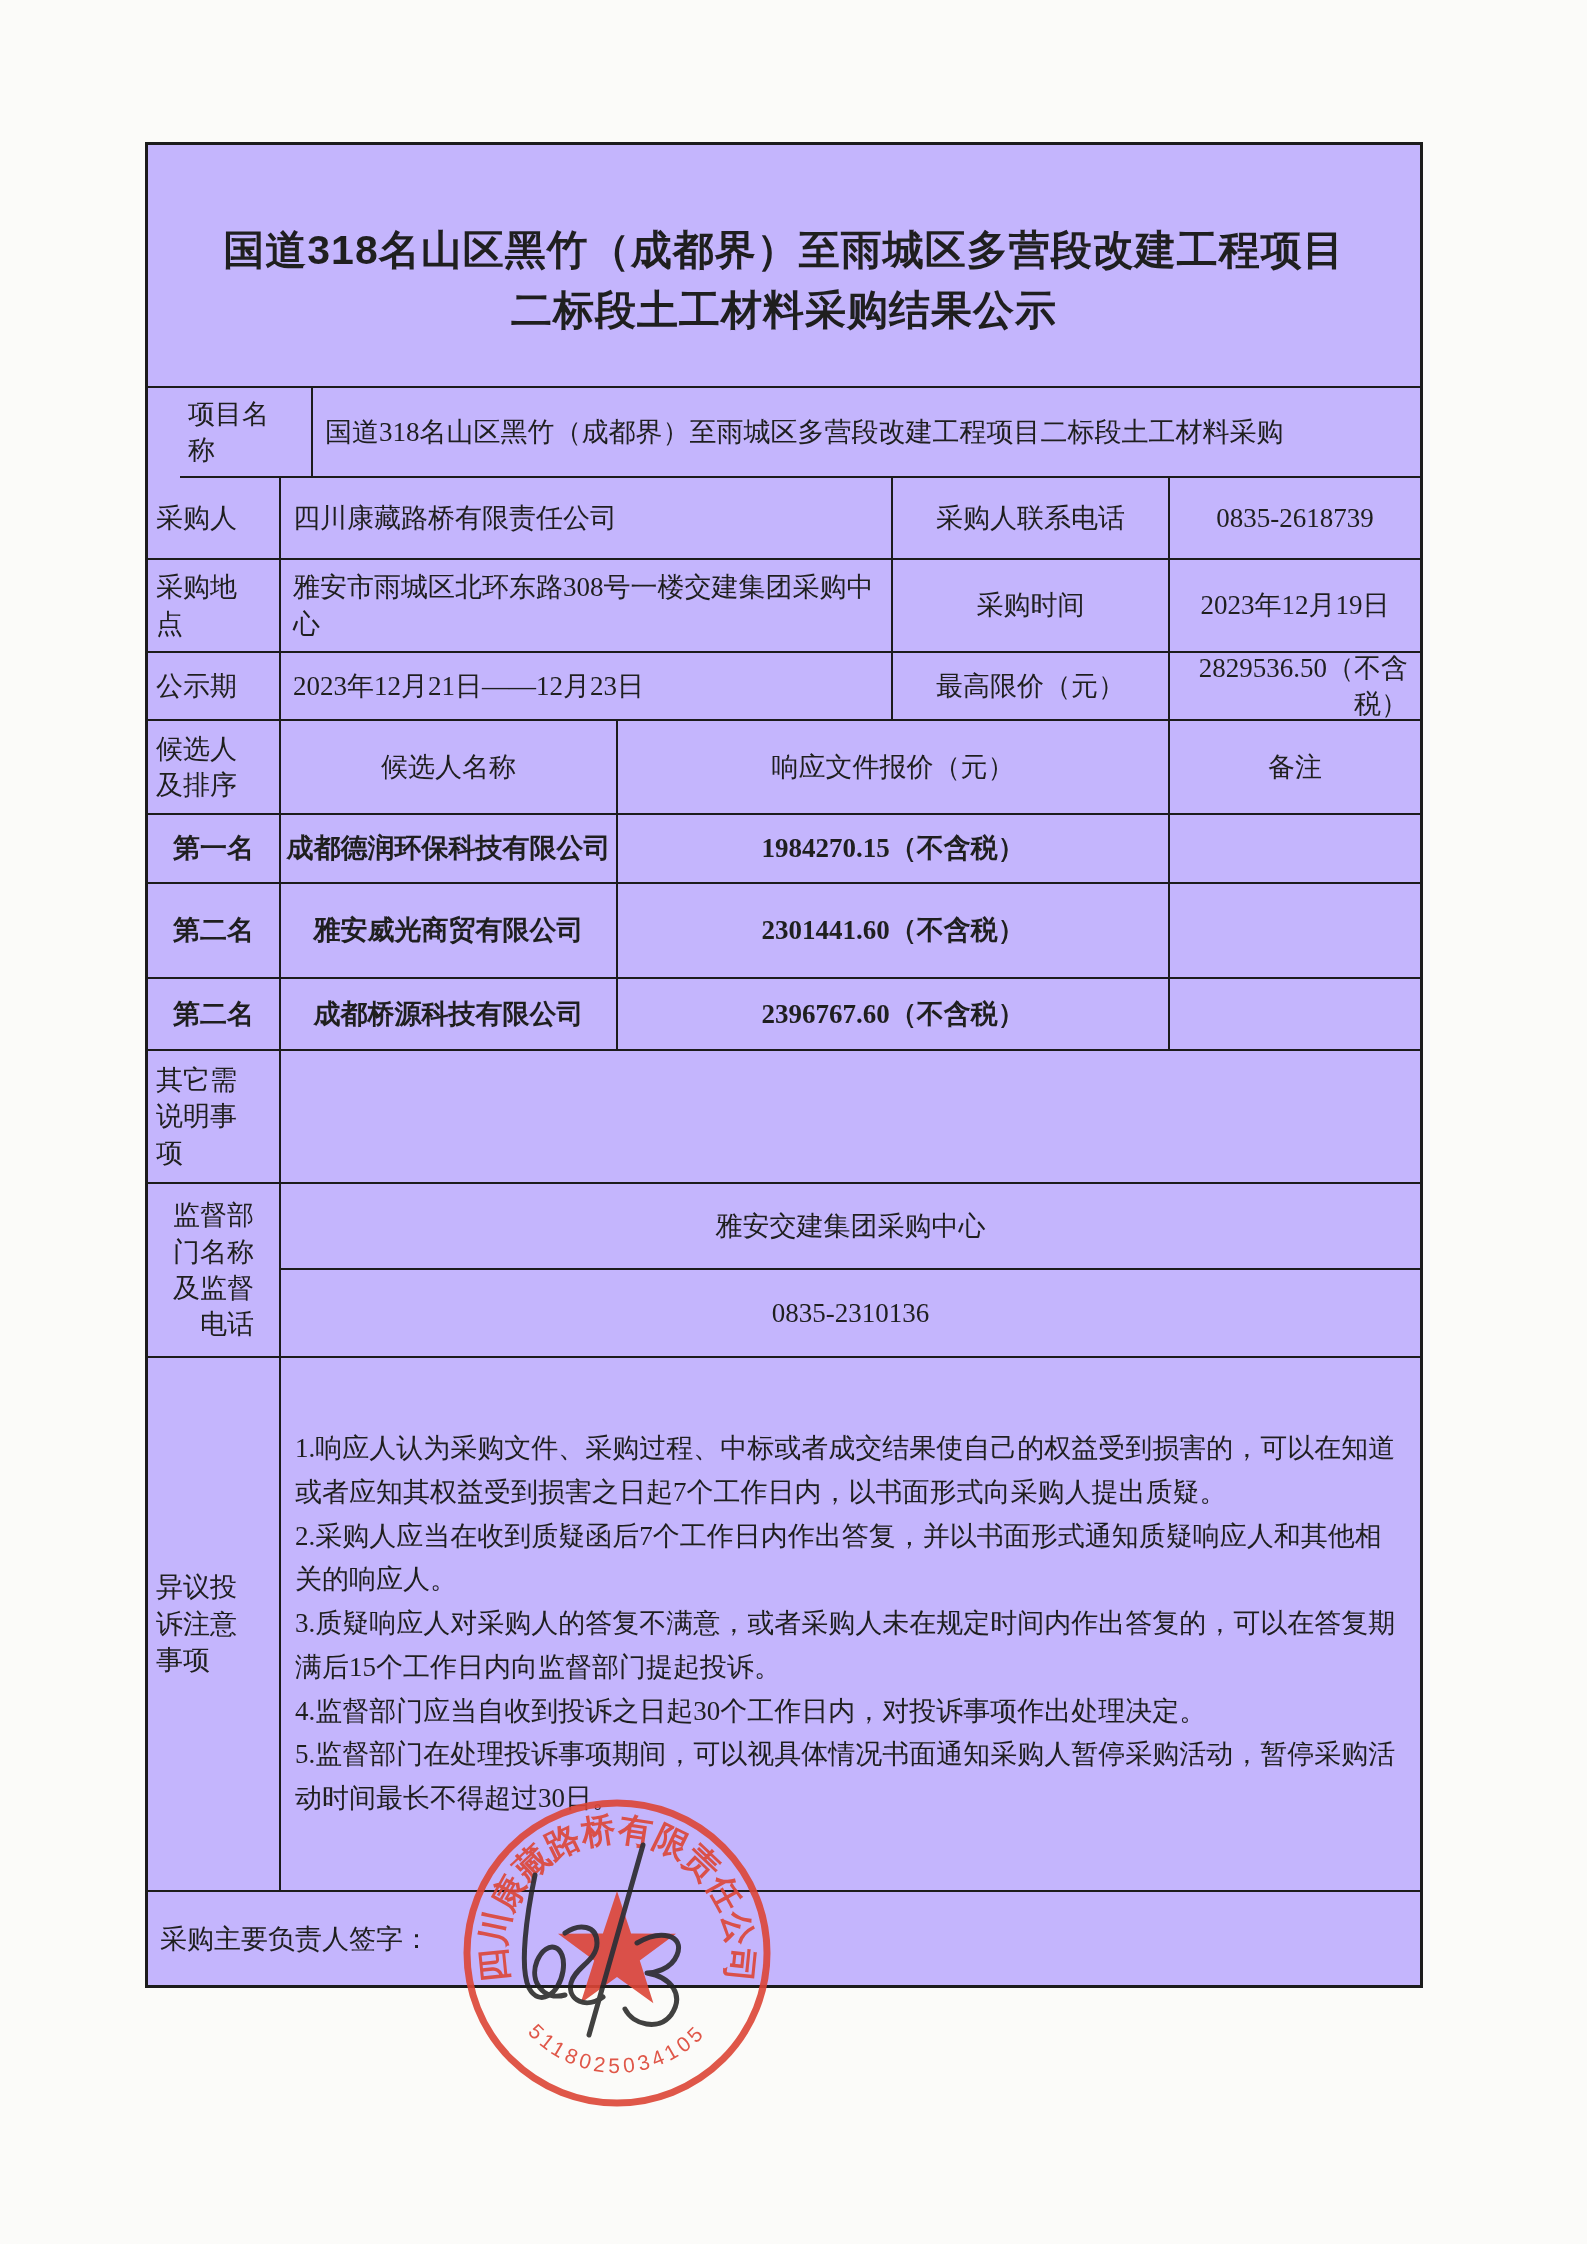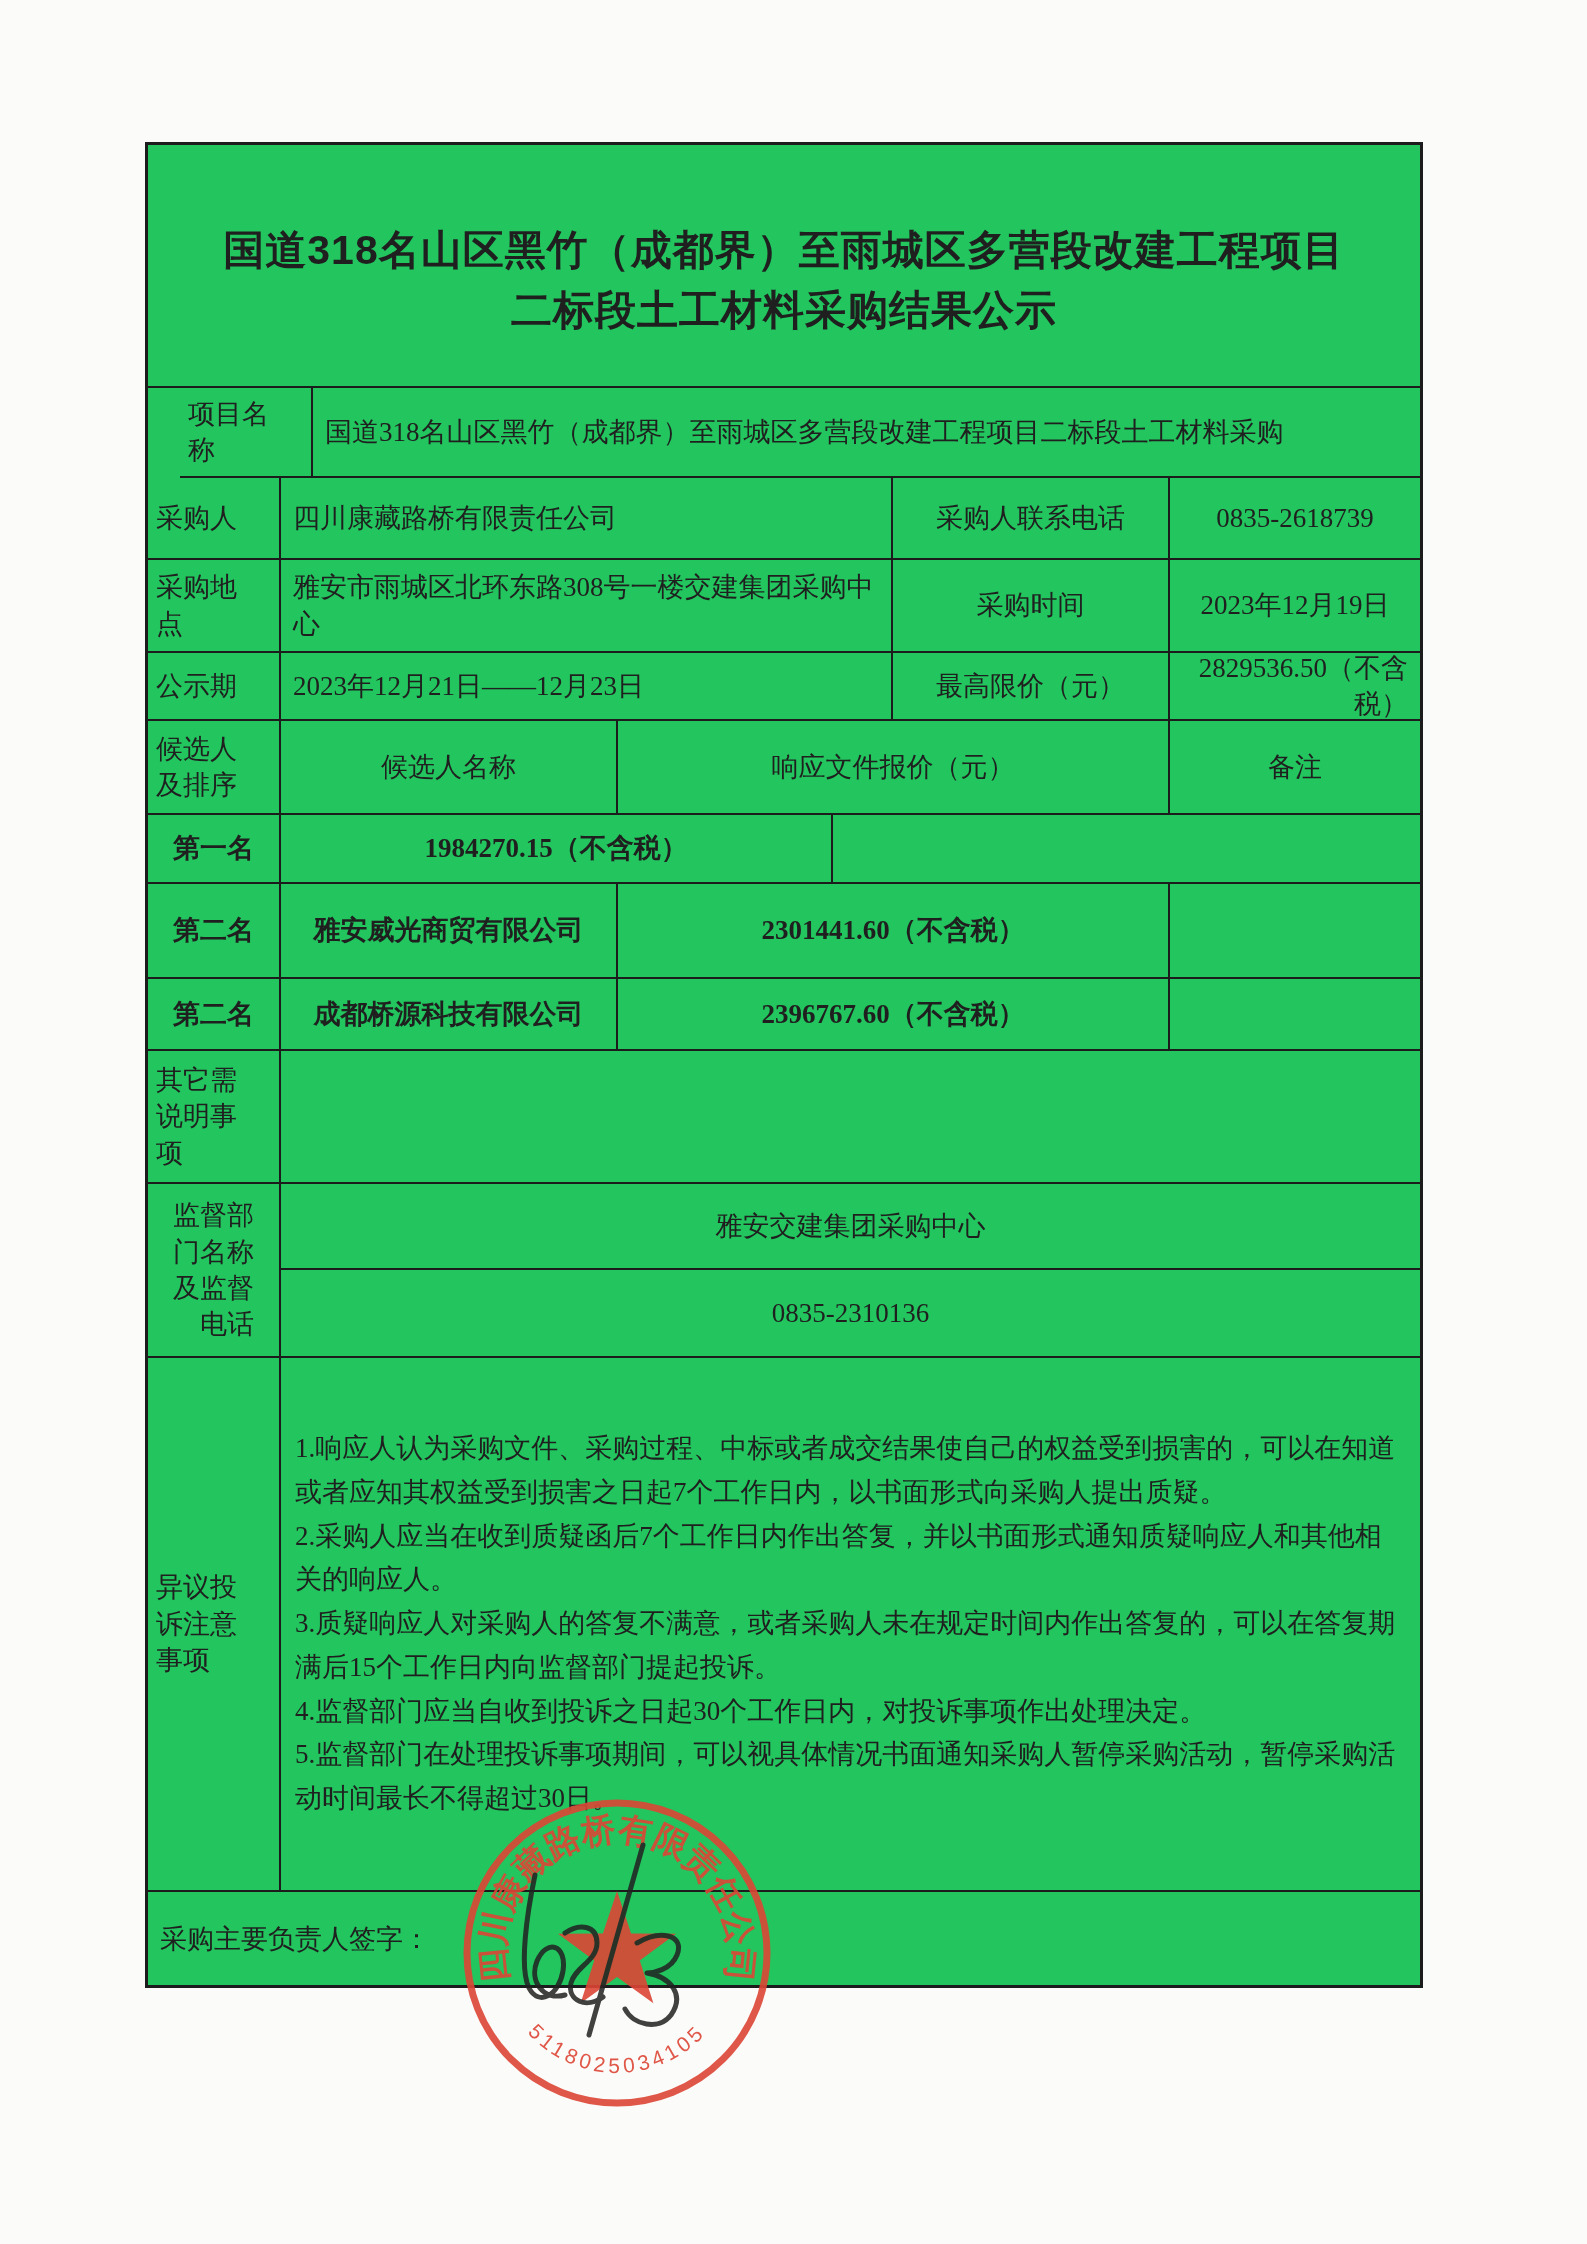--- a/index.html
+++ b/index.html
@@ -8,21 +8,21 @@
     background:#fbfbf9;
     font-family:"Liberation Serif","DejaVu Serif",serif;
     color:#1f1f1f;
     position:relative;
     overflow:hidden;
   }
   .doc-table{
     position:absolute;left:145px;top:142px;width:1278px;
     border:3px solid #1c1c1c;
     box-sizing:border-box;
-    background:#22c55e;
+    background:#c4b5fd;
   }
   .row{display:flex;border-bottom:2px solid #1c1c1c;box-sizing:border-box;}
   .row:last-child{border-bottom:none;}
   .cell{box-sizing:border-box;display:flex;align-items:center;font-size:27px;line-height:1.35;}
   .cell.rt{border-right:2px solid #1c1c1c;}
   .label-col{width:133px;flex:0 0 133px;padding:4px 8px;}
   .pre{white-space:pre-line;}
   .left{justify-content:flex-start;text-align:left;}
   .center{justify-content:center;text-align:right;}
   .pad{padding:6px 12px;}
@@ -104,20 +104,21 @@
   <div class="row r-candhead">
     <div class="cell rt label-col left pre">候选人
 及排序</div>
     <div class="cell rt w-name center">候选人名称</div>
     <div class="cell rt w-price center">响应文件报价（元）</div>
     <div class="cell w-remark center">备注</div>
   </div>
 
   <div class="row r-cand1">
     <div class="cell rt label-col center bold">第一名</div>
+    <div class="cell rt w-name center bold">成都德润环保科技有限公司</div>
     <div class="cell rt w-price center bold">1984270.15（不含税）</div>
     <div class="cell w-remark center"></div>
   </div>
 
   <div class="row r-cand2">
     <div class="cell rt label-col center bold">第二名</div>
     <div class="cell rt w-name center bold">雅安威光商贸有限公司</div>
     <div class="cell rt w-price center bold">2301441.60（不含税）</div>
     <div class="cell w-remark center"></div>
   </div>

